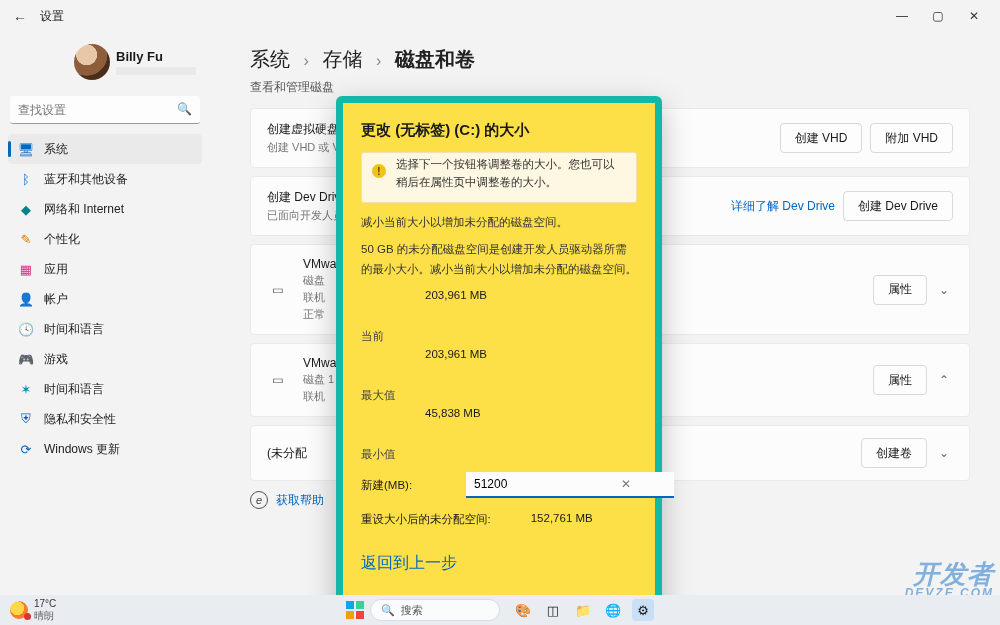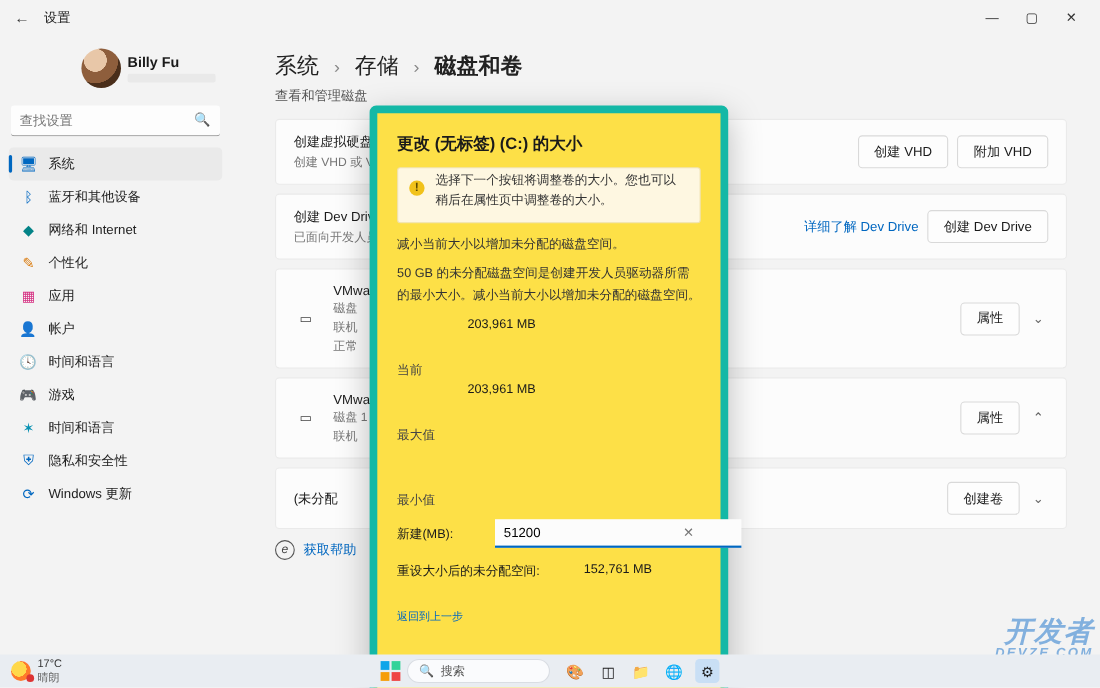--- a/index.html
+++ b/index.html
@@ -49,27 +49,27 @@
 
   
   .modal { position: absolute; left: 336px; top: 96px; width: 326px; background: #fde047; border: 7px solid #14b8a6; border-radius: 6px; box-shadow: 0 10px 30px rgba(0,0,0,.25); padding: 18px 18px 16px; }
   .modal h2 { font-size: 15px; font-weight: 600; margin-bottom: 12px; }
   .info { background: #fef7e1; border: 1px solid #f0e2b0; border-radius: 3px; padding: 2px 12px 10px 34px; position: relative; font-size: 11.5px; color: #333; line-height: 1.6; margin-bottom: 10px; }
   .info::before { content: ""; position: absolute; left: 10px; top: 11px; width: 14px; height: 14px; border-radius: 50%; background: #f1c21b; }
   .info::after { content: "!"; position: absolute; left: 15px; top: 10px; font-size: 11px; color: #5c4a00; font-weight: 700; }
   .modal p.note { font-size: 11.5px; color: #333; line-height: 1.7; margin-bottom: 8px; }
   .kv { display: grid; grid-template-columns: 50px 1fr; gap: 4px 14px; font-size: 11.5px; margin: 10px 0; }
   .kv .k { color: #444; margin-top: 40px; }
-  .newrow { display: flex; align-items: center; gap: 0; margin: 4px 0 8px; }
+  .newrow { display: flex; align-items: center; gap: 16px; margin: 4px 0 8px; }
   .newrow .lbl { font-size: 11.5px; width: 52px; }
   .newrow .inputwrap { flex: 1; position: relative; }
   .newrow input { width: 100%; height: 26px; border: none; border-bottom: 2px solid #0067c0; background: #fcfcfc; padding: 0 22px 0 8px; font-size: 12px; margin-left: 37px; }
   .newrow .clear { position: absolute; right: 6px; top: 5px; color: #777; font-size: 12px; }
   .afterrow { display: flex; gap: 40px; font-size: 11.5px; margin: 14px 0 26px; }
-  .modal .linkback { color: #0067c0; font-size: 10px; margin-bottom: 60px; display: inline-block; }
+  .modal .linkback { color: #0067c0; font-size: 16px; margin-bottom: 60px; display: inline-block; }
   .modal .btnrow { display: flex; gap: 10px; }
   .modal .btnrow .primary { flex: 1; background: #0067c0; color: #fff; border: none; border-radius: 3px; height: 38px; font-size: 12px; }
   .modal .btnrow .secondary { flex: 1; background: #fdfdfd; border: 1px solid #d0d0d0; border-radius: 1px; height: 30px; font-size: 13px; }
 
   
   .taskbar { position: absolute; left: 0; right: 0; bottom: 0; height: 30px; background: #e9edf2; display: flex; align-items: center; padding: 0 10px; }
   .weather { display: flex; align-items: center; gap: 6px; font-size: 10px; color: #333; }
   .weather .wicon { width: 18px; height: 18px; border-radius: 50%; background: radial-gradient(circle at 40% 40%, #ffd84a 0 45%, #ff7a2a 46% 100%); position: relative; }
   .weather .wicon::after { content: ""; position: absolute; right: -3px; bottom: -1px; width: 7px; height: 7px; background: #d33; border-radius: 50%; }
   .tb-center { position: absolute; left: 50%; transform: translateX(-50%); display: flex; align-items: center; gap: 6px; }
@@ -237,20 +237,21 @@
   <h2>更改 (无标签) (C:) 的大小</h2>
   <div class="info">选择下一个按钮将调整卷的大小。您也可以稍后在属性页中调整卷的大小。</div>
   <p class="note">减小当前大小以增加未分配的磁盘空间。</p>
   <p class="note">50 GB 的未分配磁盘空间是创建开发人员驱动器所需的最小大小。减小当前大小以增加未分配的磁盘空间。</p>
   <div class="kv">
     <div class="k">当前</div>
     <div>203,961 MB</div>
     <div class="k">最大值</div>
     <div>203,961 MB</div>
     <div class="k">最小值</div>
+    <div>45,838 MB</div>
   </div>
   <div class="newrow">
     <div class="lbl">新建(MB):</div>
     <div class="inputwrap">
       <input value="51200" style="">
       <span class="clear">✕</span>
     </div>
   </div>
   <div class="afterrow">
     <div>重设大小后的未分配空间:</div>

